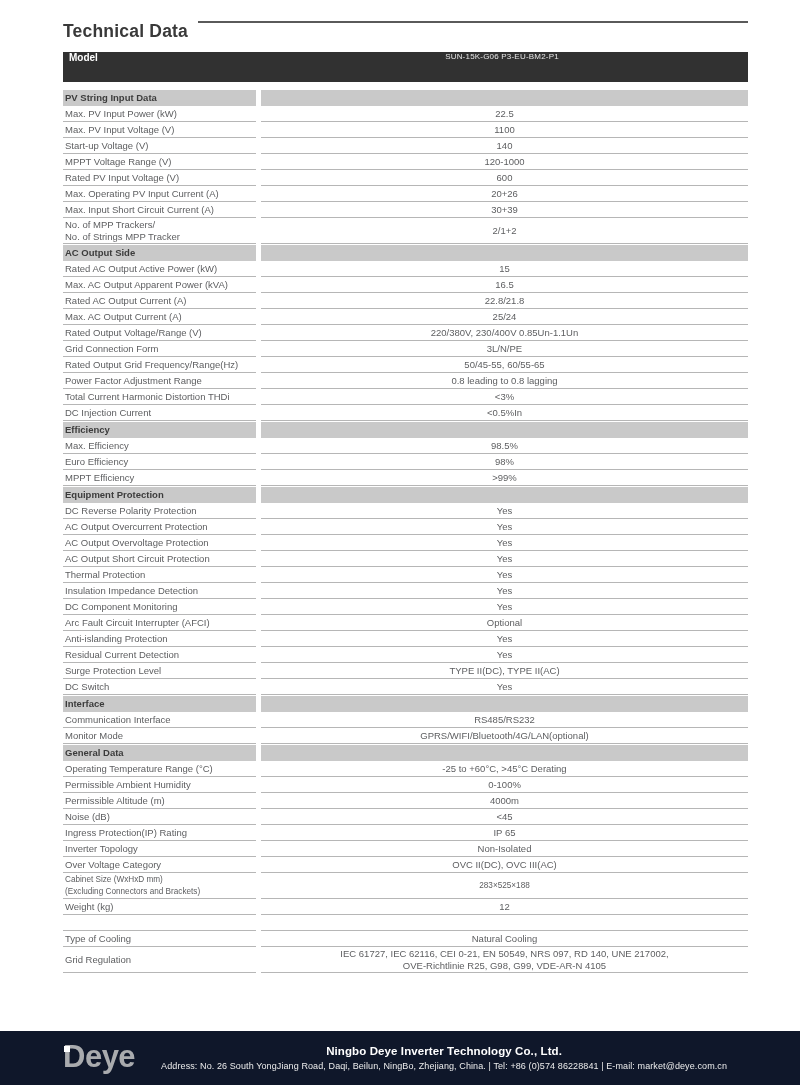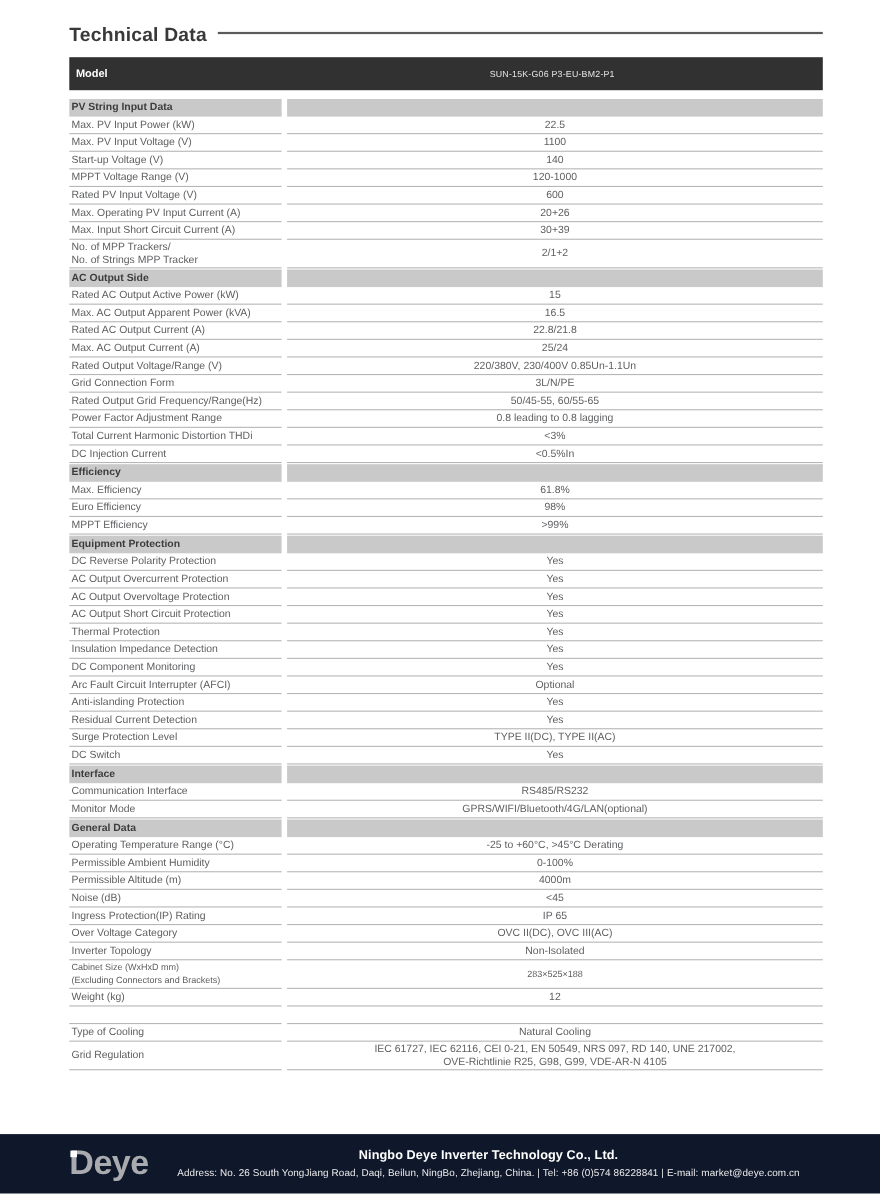--- a/index.html
+++ b/index.html
@@ -2,25 +2,25 @@
 <html><head>
 <meta charset="utf-8">
 <style>
   html,body{margin:0;padding:0;}
   body{
     width:800px;height:1085px;position:relative;background:#ffffff;
     font-family:"Liberation Sans", sans-serif;overflow:hidden;
   }
   .content{position:absolute;left:63px;width:685px;top:0;}
   
-  .title-row{display:flex;align-items:center;padding-top:21px;}
+  .title-row{display:flex;align-items:flex-start;padding-top:21px;}
   .page-title{font-size:17.5px;font-weight:bold;color:#393939;margin:0;letter-spacing:.2px;}
   .title-rule{flex:1;height:2px;background:#5a5a5a;margin-left:10px;margin-bottom:3px;}
   
-  .model-bar{display:flex;align-items:center;height:30px;background:#313131;margin-top:10px;}
+  .model-bar{display:flex;height:30px;background:#313131;margin-top:10px;}
   .model-label{width:193px;box-sizing:border-box;padding-left:6px;color:#ffffff;font-weight:bold;font-size:10px;}
   .model-value{flex:1;text-align:center;color:#e6e6e6;font-size:8px;letter-spacing:.2px;}
   
   .spec-table{margin-top:7px;}
   .row{display:flex;}
   .cell{box-sizing:border-box;display:flex;flex-direction:column;justify-content:center;min-height:16px;}
   .cell.lab{width:193px;padding-left:2px;border-bottom:1px solid #b6b6b6;}
   .colgap{width:5px;}
   .cell.val{flex:1;text-align:center;border-bottom:1px solid #b6b6b6;}
   .row .line{font-size:9.5px;line-height:11.5px;color:#5d5e60;}
@@ -235,21 +235,21 @@
         </div>
         <div class="colgap"></div>
         <div class="cell val"></div>
       </div>
       <div class="row">
         <div class="cell lab">
           <div class="line">Max. Efficiency</div>
         </div>
         <div class="colgap"></div>
         <div class="cell val">
-          <div class="line">61.8%</div>
+          <div class="line">98.5%</div>
         </div>
       </div>
       <div class="row">
         <div class="cell lab">
           <div class="line">Euro Efficiency</div>
         </div>
         <div class="colgap"></div>
         <div class="cell val">
           <div class="line">98%</div>
         </div>
@@ -450,34 +450,34 @@
         <div class="cell lab">
           <div class="line">Ingress Protection(IP) Rating</div>
         </div>
         <div class="colgap"></div>
         <div class="cell val">
           <div class="line">IP 65</div>
         </div>
       </div>
       <div class="row">
         <div class="cell lab">
+          <div class="line">Inverter Topology</div>
+        </div>
+        <div class="colgap"></div>
+        <div class="cell val">
+          <div class="line">Non-Isolated</div>
+        </div>
+      </div>
+      <div class="row">
+        <div class="cell lab">
           <div class="line">Over Voltage Category</div>
         </div>
         <div class="colgap"></div>
         <div class="cell val">
           <div class="line">OVC II(DC), OVC III(AC)</div>
-        </div>
-      </div>
-      <div class="row">
-        <div class="cell lab">
-          <div class="line">Inverter Topology</div>
-        </div>
-        <div class="colgap"></div>
-        <div class="cell val">
-          <div class="line">Non-Isolated</div>
         </div>
       </div>
       <div class="row dbl smallval">
         <div class="cell lab">
           <div class="line">Cabinet Size (WxHxD mm)</div>
           <div class="line">(Excluding Connectors and Brackets)</div>
         </div>
         <div class="colgap"></div>
         <div class="cell val">
           <div class="line">283×525×188</div>

